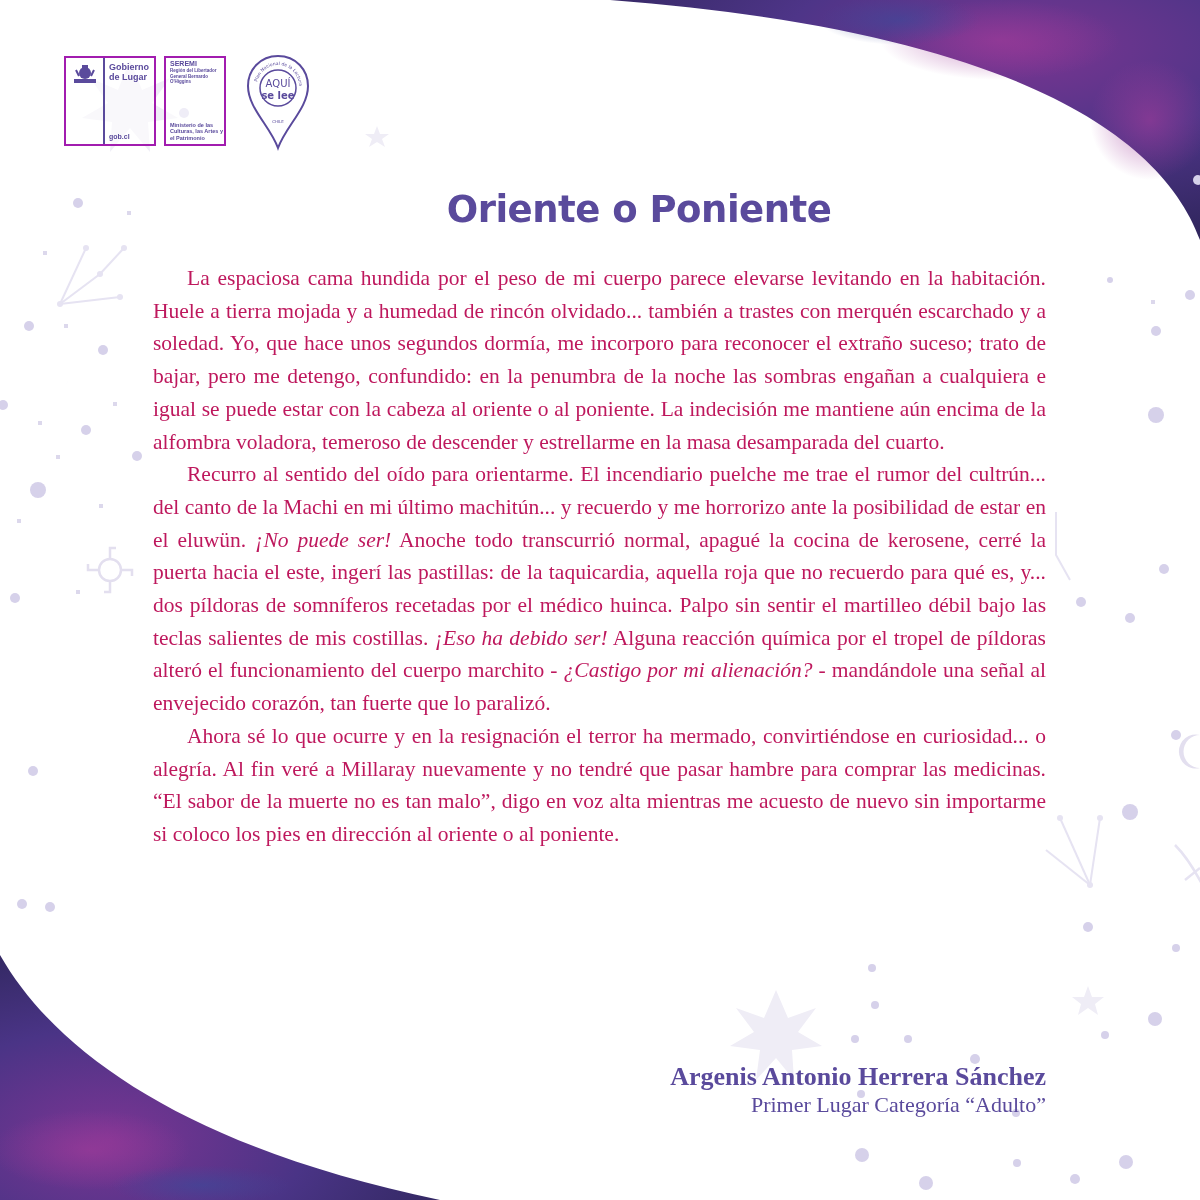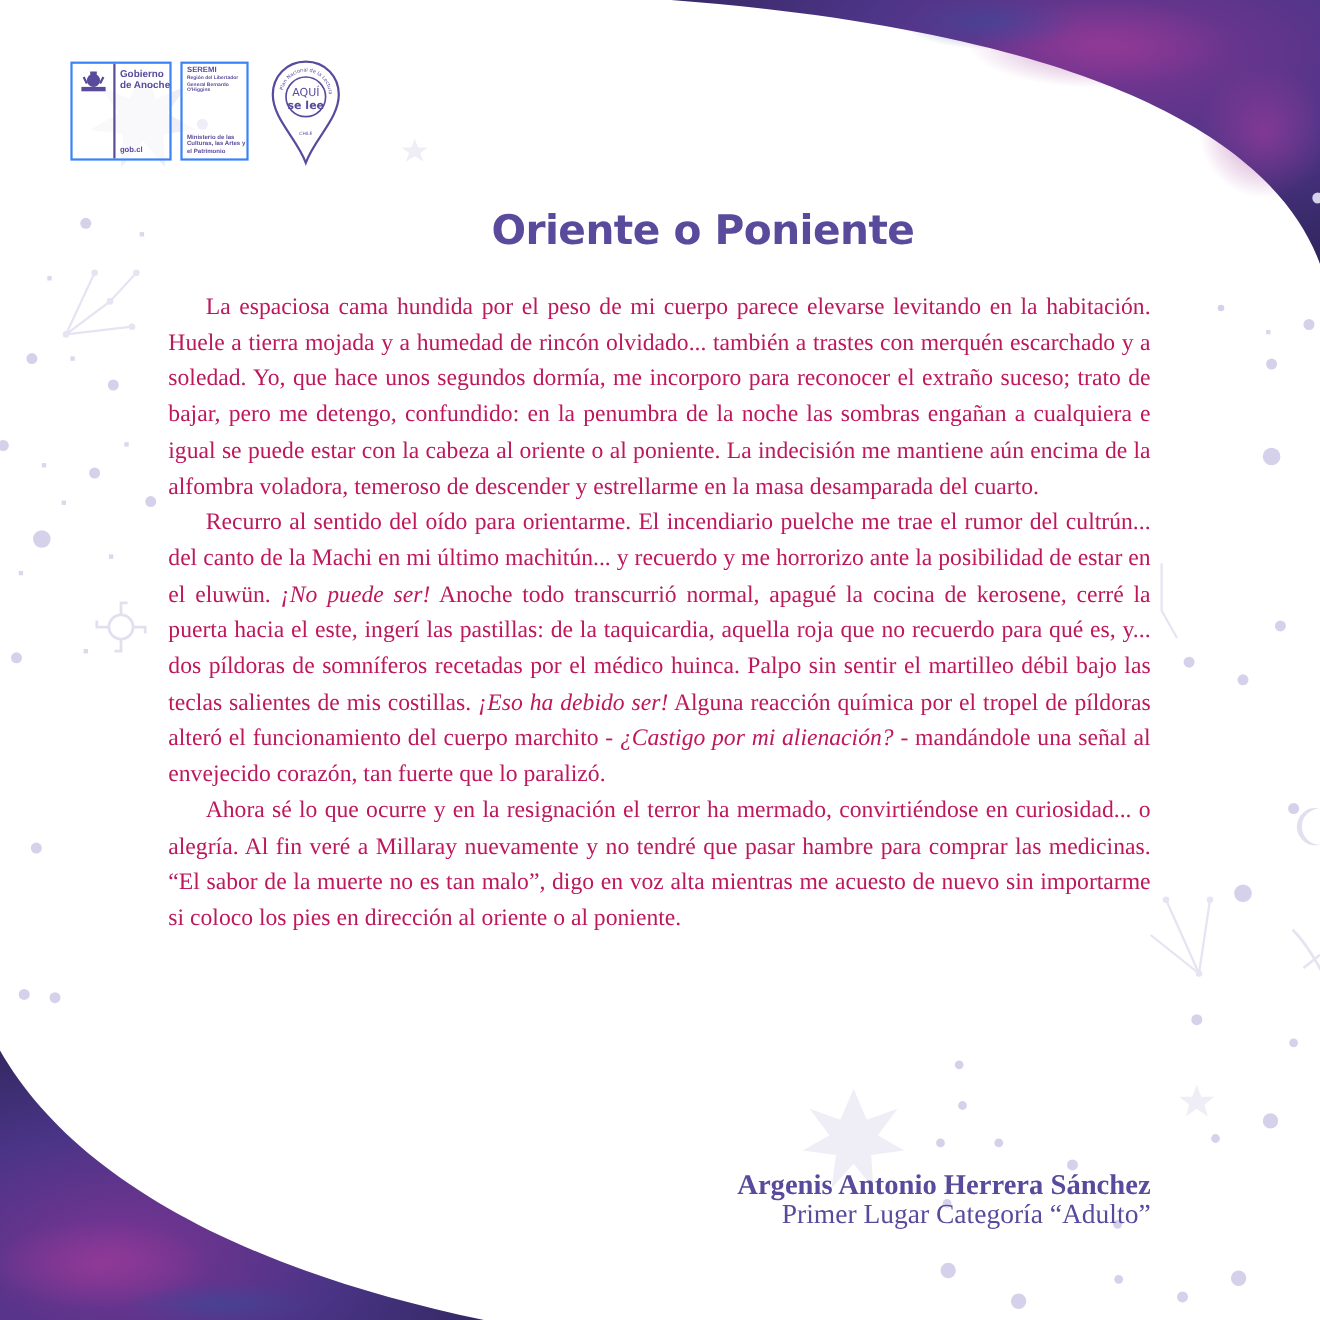--- a/index.html
+++ b/index.html
@@ -1,36 +1,36 @@
 <!DOCTYPE html>
 <html><head>
   <meta charset="utf-8">
   <style>
     html, body { margin:0; padding:0; }
     body { width:1200px; height:1200px; position:relative; overflow:hidden; background:#ffffff; }
     .bg-svg { position:absolute; left:0; top:0; width:1200px; height:1200px; }
     .logos { position:absolute; left:64px; top:56px; height:94px; }
-    .logo-box { position:absolute; top:0; height:90px; border:2px solid #3b82f6; box-sizing:border-box; background:rgba(255,255,255,0.6); }
+    .logo-box { position:absolute; top:0; height:90px; border:2px solid #a21caf; box-sizing:border-box; background:rgba(255,255,255,0.6); }
     .logo-gob { left:0; width:92px; }
     .logo-gob .divider { position:absolute; left:37px; top:0; bottom:0; width:2px; background:#5a4a9c; }
     .logo-gob .crest { position:absolute; left:4px; top:6px; width:30px; height:24px; }
     .logo-gob .name { position:absolute; left:43px; top:4px; font:bold 9px/10px "Liberation Sans", sans-serif; color:#5a4a9c; width:46px; }
     .logo-gob .url { position:absolute; left:43px; bottom:4px; font:bold 7px "Liberation Sans", sans-serif; color:#5a4a9c; }
     .logo-seremi { left:100px; width:62px; padding:2px 4px; }
     .logo-seremi .t1 { font:bold 7px/8px "Liberation Sans", sans-serif; color:#5a4a9c; }
     .logo-seremi .t2 { font:bold 4.5px/5.5px "Liberation Sans", sans-serif; color:#5a4a9c; width:54px; }
     .logo-seremi .t3 { position:absolute; left:4px; bottom:3px; font:bold 5.5px/6.5px "Liberation Sans", sans-serif; color:#5a4a9c; width:56px; }
     .logo-pin { position:absolute; left:182px; top:-4px; width:64px; height:100px; }
     .title { position:absolute; left:0; width:1190px; top:188px; text-align:center; font:bold 37px "DejaVu Sans", sans-serif; color:#5a4a9c; letter-spacing:-0.5px;padding-left:44px; }
     .story { position:absolute; left:153px; top:262px; width:893px; font-family:"Liberation Serif", serif; font-size:21.5px; line-height:32.7px; color:#be185d; text-align:justify; }
     .story p { margin:0; text-indent:34px; }
     .story em { }
     .author { position:absolute; right:154px; top:1062px; text-align:right; font-family:"Liberation Serif", serif; color:#5a4a9c; }
     .author .name { font-weight:bold; font-size:26px; line-height:30px; }
-    .author .cat { font-size:25px; line-height:26px; }
+    .author .cat { font-size:22px; line-height:26px; }
   </style>
 </head>
 <body>
 
 <svg class="bg-svg" viewBox="0 0 1200 1200" xmlns="http://www.w3.org/2000/svg">
   <defs>
     <radialGradient id="g1" cx="0.7" cy="0.2" r="0.9">
       <stop offset="0" stop-color="#7a3591"></stop>
       <stop offset="0.45" stop-color="#4e3588"></stop>
       <stop offset="1" stop-color="#2b2356"></stop>
@@ -159,21 +159,21 @@
   <div class="logo-box logo-gob">
     <svg class="crest" viewBox="0 0 30 24">
       <circle cx="15" cy="9" r="6" fill="#5a4a9c"></circle>
       <rect x="4" y="15" width="22" height="4" fill="#5a4a9c"></rect>
       <path d="M6,6 L9,12 M24,6 L21,12" stroke="#5a4a9c" stroke-width="2"></path>
       <rect x="12" y="1" width="6" height="3" fill="#5a4a9c"></rect>
     </svg>
     <div class="divider"></div>
     <div class="name">
       <span>Gobierno</span><br>
-      <span>de Anoche</span>
+      <span>de Lugar</span>
     </div>
     <div class="url">gob.cl</div>
   </div>
   <div class="logo-box logo-seremi">
     <div class="t1">SEREMI</div>
     <div class="t2">Región del Libertador General Bernardo O'Higgins</div>
     <div class="t3">Ministerio de las Culturas, las Artes y el Patrimonio</div>
   </div>
   <svg class="logo-pin" viewBox="0 0 64 100">
     <path d="M32,4 C14,4 2,18 2,34 C2,56 24,74 32,96 C40,74 62,56 62,34 C62,18 50,4 32,4 Z" fill="none" stroke="#5a4a9c" stroke-width="2"></path>

